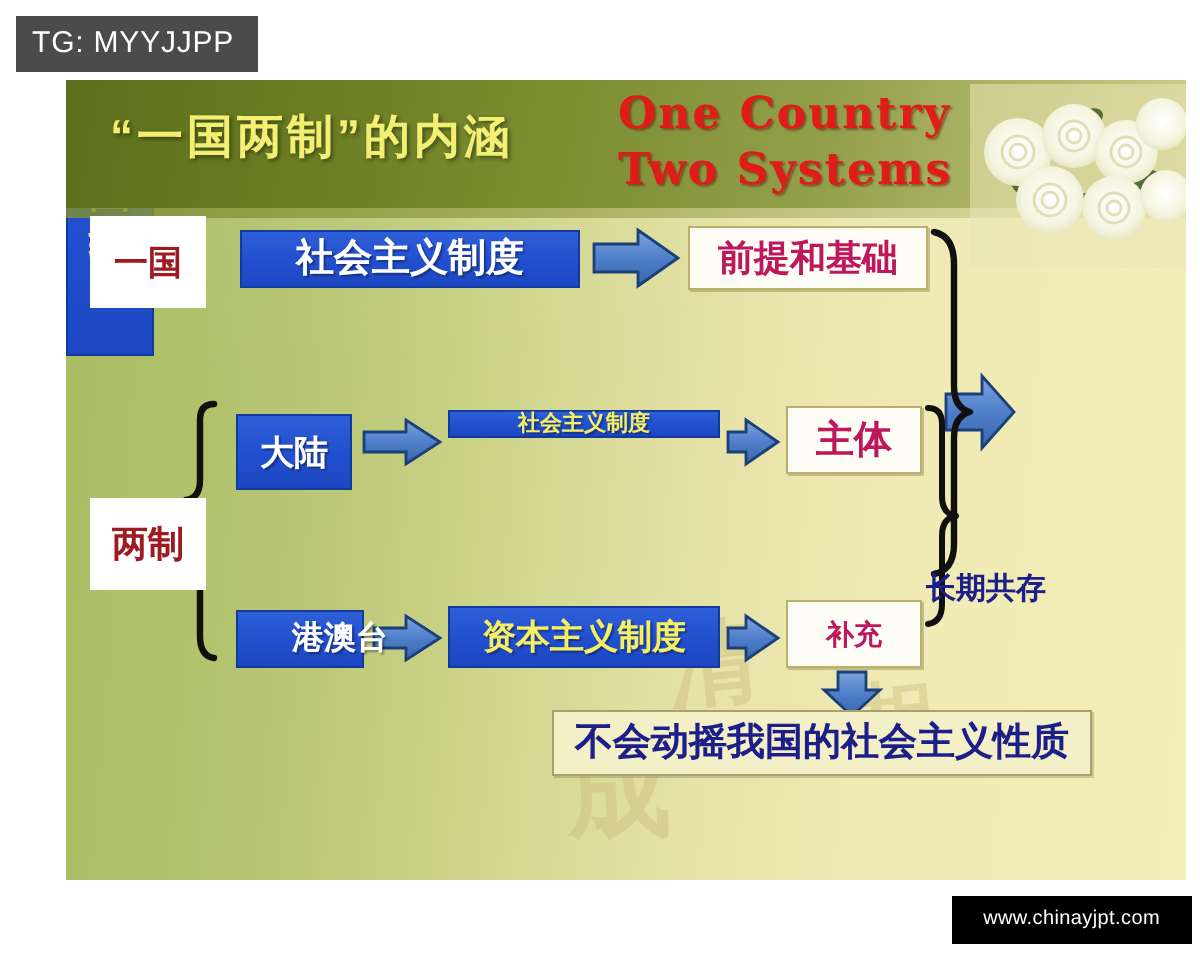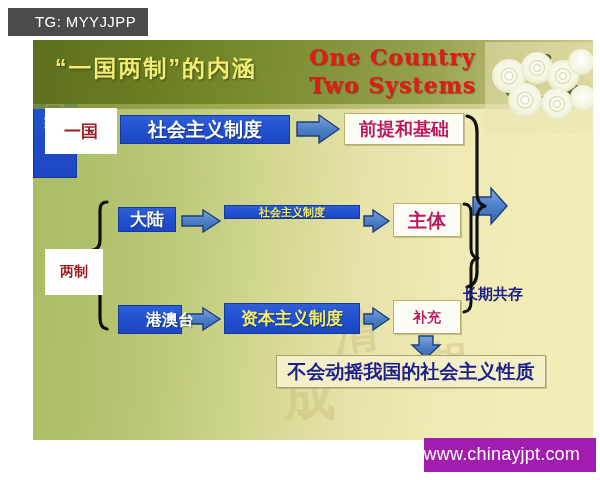--- a/index.html
+++ b/index.html
@@ -104,27 +104,27 @@
   .txt-navy    { color: #1c1f8a; font-weight: 700; }
 
   .plain-white {
     position: absolute;
     background: #ffffff;
     display: flex; align-items: center; justify-content: center;
     white-space: nowrap;
   }
 
   
-  #b-yiguo     { left: 12px;  top: 68px;  width: 72px;  height: 46px; font-size: 17px; }
-  #b-liangzhi  { left: 12px;  top: 209px; width: 58px;  height: 46px; font-size: 14px; text-align: right; }
+  #b-yiguo     { left: 12px;  top: 68px;  width: 58px;  height: 46px; font-size: 17px; }
+  #b-liangzhi  { left: 12px;  top: 209px; width: 58px;  height: 46px; font-size: 18px; text-align: right; }
 
   #b-prc       { left: 87px;  top: 75px;  width: 170px; height: 29px; font-size: 19px; }
   #b-premise   { left: 311px; top: 73px;  width: 120px; height: 32px; font-size: 18px; }
 
-  #b-mainland  { left: 85px;  top: 167px; width: 58px;  height: 25px; font-size: 17px; }
+  #b-mainland  { left: 85px;  top: 167px; width: 58px;  height: 38px; font-size: 17px; }
   #b-socialism { left: 191px; top: 165px; width: 136px; height: 14px; font-size: 11px; }
   #b-zhuti     { left: 360px; top: 163px; width: 68px;  height: 34px; font-size: 19px; }
 
   #b-hmt       { left: 85px;  top: 265px; width: 64px;  height: 29px; font-size: 16px; padding-left: 40px; }
   #b-capital   { left: 191px; top: 263px; width: 136px; height: 31px; font-size: 17px; }
   #b-buchong   { left: 360px; top: 260px; width: 68px;  height: 34px; font-size: 14px; }
 
   #b-bottom    { left: 243px; top: 315px; width: 270px; height: 33px; font-size: 19px;
                  background: #f3efc6; border: 1px solid #a9a070;
                  box-shadow: 1px 1px 0 rgba(120,110,60,.3); }
@@ -148,27 +148,27 @@
   }
   #lbl-coexist { left: 430px; top: 245px; }
 
   
   .overlay { position: absolute; left: 0; top: 0; width: 560px; height: 400px; pointer-events: none; }
 
   
   .tag {
     position: absolute; left: 8px; top: 8px;
     background: #4b4b4b; color: #ffffff;
-    font-size: 15px; padding: 5px 12px 6px 27px;
+    font-size: 15px; padding: 5px 12px 6px 8px;
     letter-spacing: .4px;
   }
   .wmbar {
     position: absolute; right: 4px; bottom: 8px;
-    background: #a21caf; color: #ffffff;
-    font-size: 18px; padding: 6px 16px 7px 0;
+    background: #000000; color: #ffffff;
+    font-size: 10px; padding: 6px 16px 7px 16px;
     letter-spacing: .2px;
   }
 </style>
 </head>
 <body>
 
 <div id="root">
 
   <div class="slide">
 

